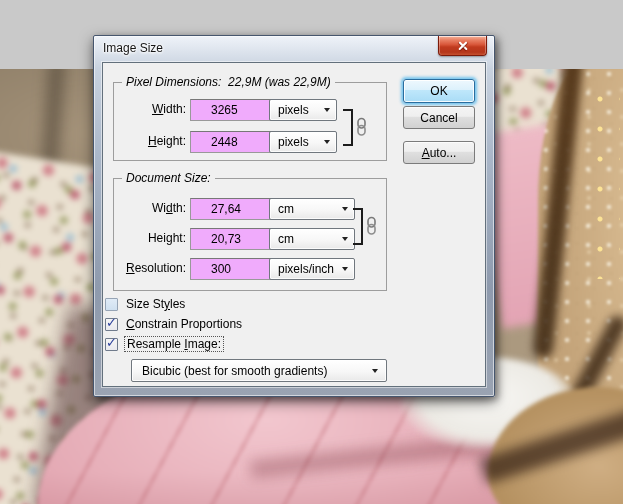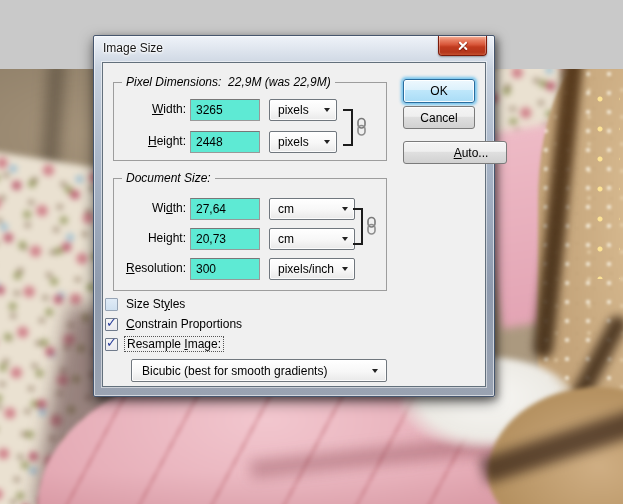--- a/index.html
+++ b/index.html
@@ -74,21 +74,21 @@
     border:1px solid #63707c;box-shadow:0 0 0 1px rgba(255,255,255,.5);}
 
   .group{position:absolute;border:1px solid #9d9d9d;}
   .g1{left:10px;top:19px;width:272px;height:77px;}
   .g2{left:10px;top:115px;width:272px;height:111px;}
   .legend{position:absolute;top:-8px;left:8px;background:#f0f0f0;padding:0 4px;font-size:12px;color:#000;white-space:pre;font-style:italic;}
 
   .row{position:absolute;left:0;width:100%;height:22px;}
   .fl{position:absolute;left:0;top:3px;width:72px;text-align:right;font-size:12px;color:#000;white-space:pre;}
   .tb{position:absolute;left:76px;top:0;width:58px;height:16px;border:1px solid #999;border-top-color:#777;
-    background:#5eead4;font:12px "Liberation Sans","DejaVu Sans",sans-serif;padding:2px 5px;color:#000;}
+    background:#f0abfc;font:12px "Liberation Sans","DejaVu Sans",sans-serif;padding:2px 20px;color:#000;}
   .combo{position:absolute;left:155px;top:0;width:66px;height:20px;border:1px solid #70777e;border-radius:2px;
     background:linear-gradient(#ffffff,#f7f7f7 55%,#e9e9e9);display:flex;align-items:center;box-shadow:inset 0 0 0 1px rgba(255,255,255,.8);}
   .combo .cv{flex:1;padding-left:8px;font-size:12px;color:#000;white-space:pre;}
   .tri{width:0;height:0;border-left:3.5px solid transparent;border-right:3.5px solid transparent;
     border-top:4px solid #222;margin-right:6px;}
   .combo.wide{width:84px;}
 
   .bracket{position:absolute;border:2px solid #1c1c1c;border-left:none;}
   .bk1{left:240px;top:46px;width:8px;height:33px;}
   .bk2{left:250px;top:145px;width:8px;height:33px;}
@@ -98,21 +98,21 @@
 
   .btn{position:absolute;left:300px;width:70px;height:22px;border-radius:3px;font-size:12px;color:#000;
     display:flex;align-items:center;justify-content:center;cursor:default;}
   .btn-default{top:16px;border:1px solid #2a6d9e;
     background:linear-gradient(#eef8fe,#dcf1fc 45%,#bfe7fb 46%,#a9dcf6);
     box-shadow:0 0 3px 2px rgba(96,189,237,.85),inset 0 0 0 1px rgba(255,255,255,.9);}
   .btn-normal{border:1px solid #7b7b7b;height:21px;
     background:linear-gradient(#f4f4f4,#efefef 45%,#e0e0e0 46%,#d1d1d1);
     box-shadow:inset 0 1px 0 #fcfcfc;}
   .btn-cancel{top:43px;}
-  .btn-auto{top:78px;padding-left:32px;}
+  .btn-auto{top:78px;}
 
   .cbrow{position:absolute;left:2px;height:16px;display:flex;align-items:center;}
   .cb1{top:233px;} .cb2{top:253px;} .cb3{top:273px;}
   .cbox{width:13px;height:13px;border:1px solid #707b8c;border-radius:1px;position:relative;
     background:linear-gradient(#f5f5f5,#e9e9ee);box-sizing:border-box;}
   .cbox.off{border-color:#96a4b5;background:linear-gradient(#e0ebf6,#cfe0f0);}
   .mark{position:absolute;left:0px;top:-3px;font-size:13px;font-weight:bold;color:#2b3f9b;line-height:13px;}
   .cblabel{margin-left:8px;font-size:12px;color:#000;white-space:pre;}
   .focusrect{border:1px dotted #555;padding:0 2px;margin-left:6px;}
   .method-combo{left:28px;top:296px;width:254px;height:21px;justify-content:space-between;}

